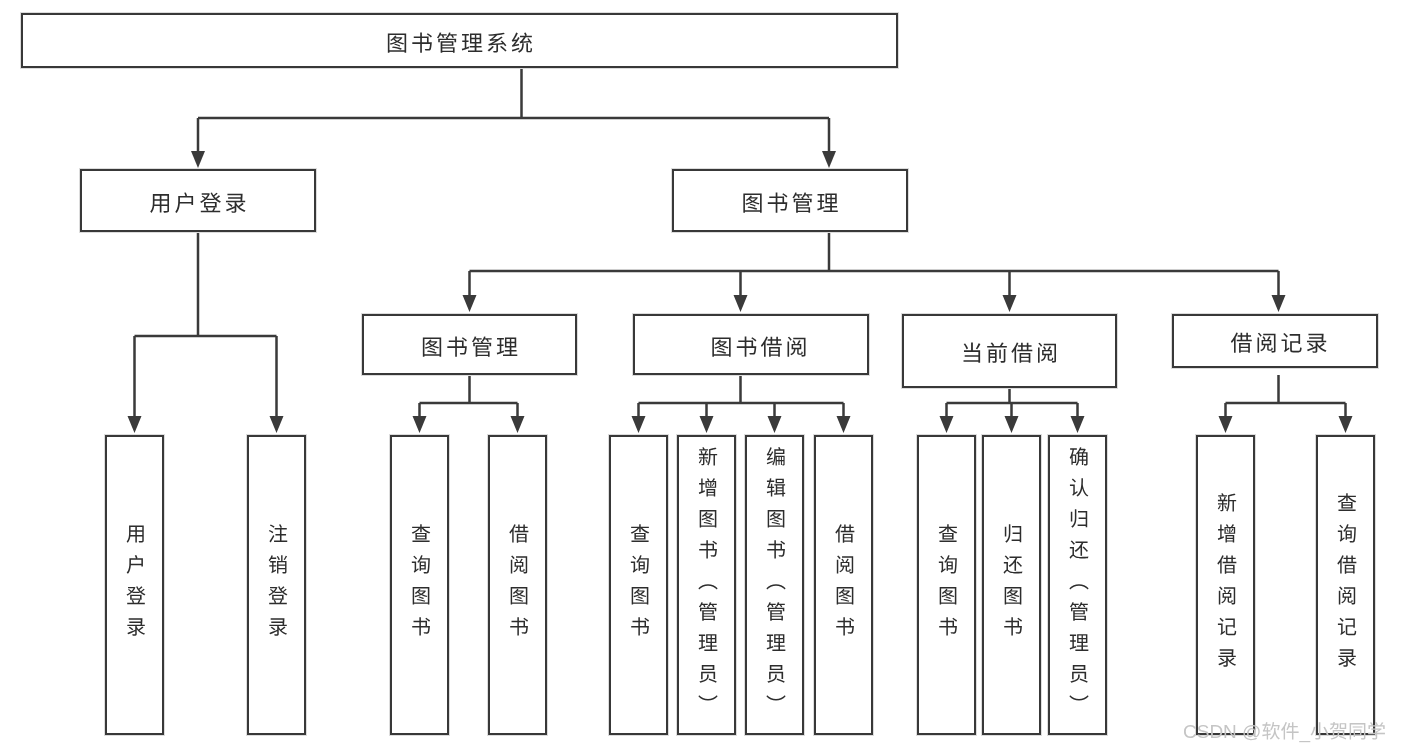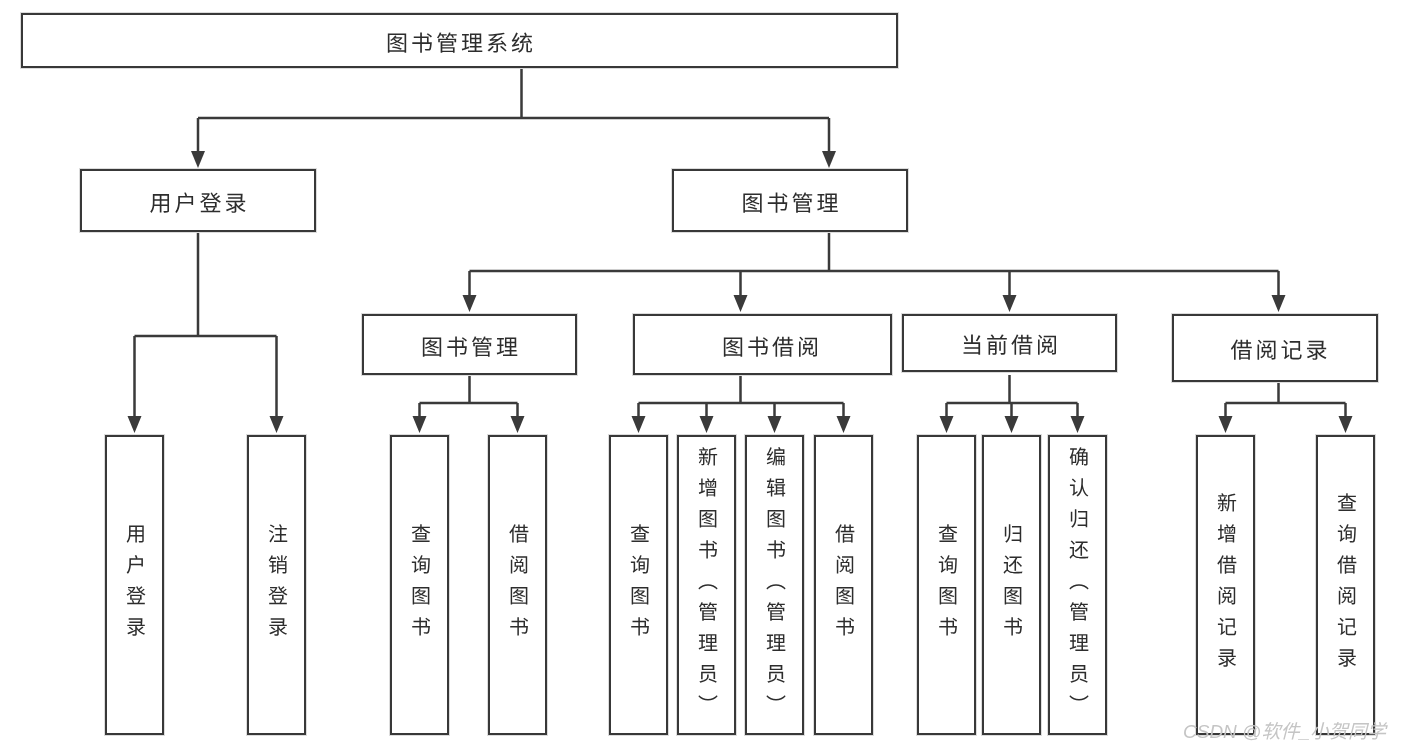--- a/index.html
+++ b/index.html
@@ -16,21 +16,21 @@
     z-index:2;
   }
   .hbox{font-size:22px;letter-spacing:3px;text-indent:3px;white-space:nowrap;}
   .vbox{
     writing-mode:vertical-rl;text-orientation:mixed;
     font-size:20px;letter-spacing:11px;line-height:1;
   }
   .vbox span{display:block;}
   .watermark{
     position:absolute;left:1183px;top:716px;z-index:6;
-    font-size:19px;color:#c5c5c5;white-space:nowrap;letter-spacing:0px;font-style:italic;
+    font-size:19px;color:#c5c5c5;white-space:nowrap;letter-spacing:0px;
   }
 </style>
 </head>
 <body>
 
 <div class="canvas">
 
   <svg class="lines" width="1405" height="747" viewBox="0 0 1405 747" aria-hidden="true">
     <path d="
       M521.5 68 V118
@@ -82,27 +82,27 @@
   <div class="box hbox" style="left:80px;top:169px;width:236px;height:63px;">
     <span>用户登录</span>
   </div>
   <div class="box hbox" style="left:672px;top:169px;width:236px;height:63px;">
     <span>图书管理</span>
   </div>
 
   <div class="box hbox" style="left:362px;top:314px;width:215px;height:61px;">
     <span>图书管理</span>
   </div>
-  <div class="box hbox" style="left:633px;top:314px;width:259px;height:61px;padding-left:16px;">
+  <div class="box hbox" style="left:633px;top:314px;width:236px;height:61px;padding-left:16px;">
     <span>图书借阅</span>
   </div>
-  <div class="box hbox" style="left:902px;top:314px;width:215px;height:58px;align-items:center;">
+  <div class="box hbox" style="left:902px;top:314px;width:215px;height:74px;align-items:center;">
     <span>当前借阅</span>
   </div>
-  <div class="box hbox" style="left:1172px;top:314px;width:206px;height:68px;padding-left:8px;">
+  <div class="box hbox" style="left:1172px;top:314px;width:206px;height:54px;padding-left:8px;">
     <span>借阅记录</span>
   </div>
 
   <div class="box vbox" style="left:105px;top:435px;width:59px;height:300px;">
     <span>用户登录</span>
   </div>
   <div class="box vbox" style="left:247px;top:435px;width:59px;height:300px;">
     <span>注销登录</span>
   </div>
 

